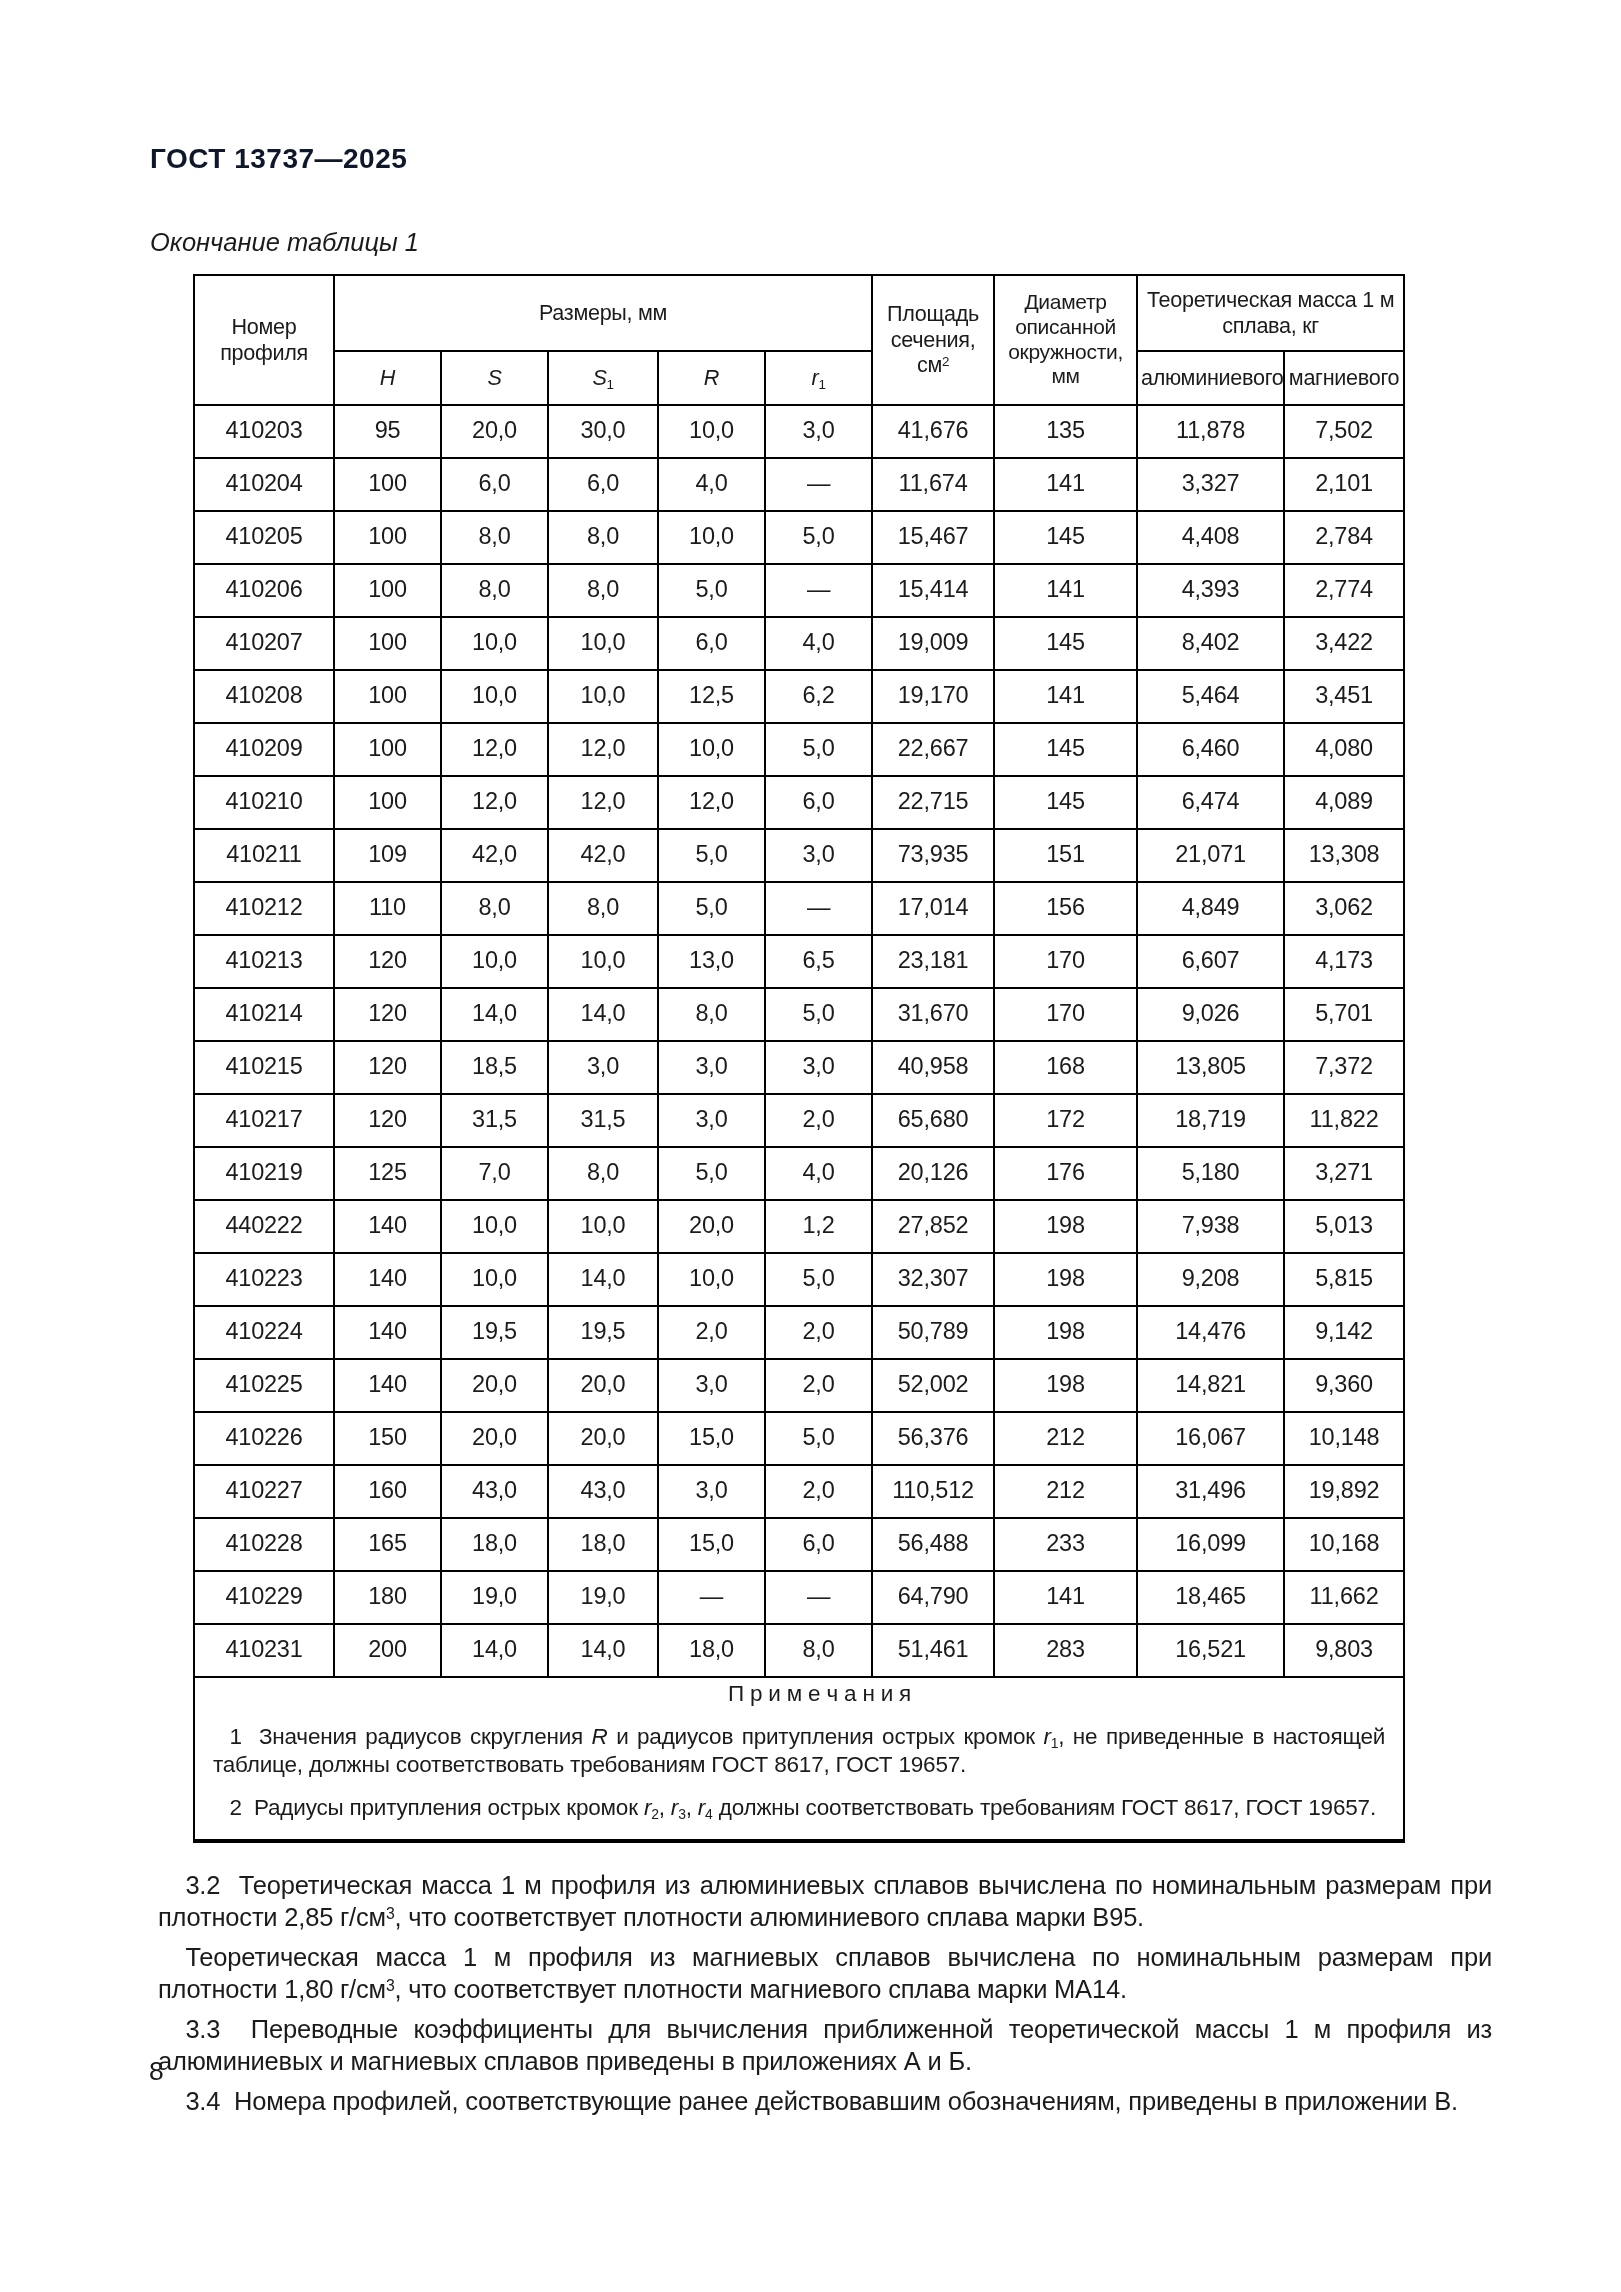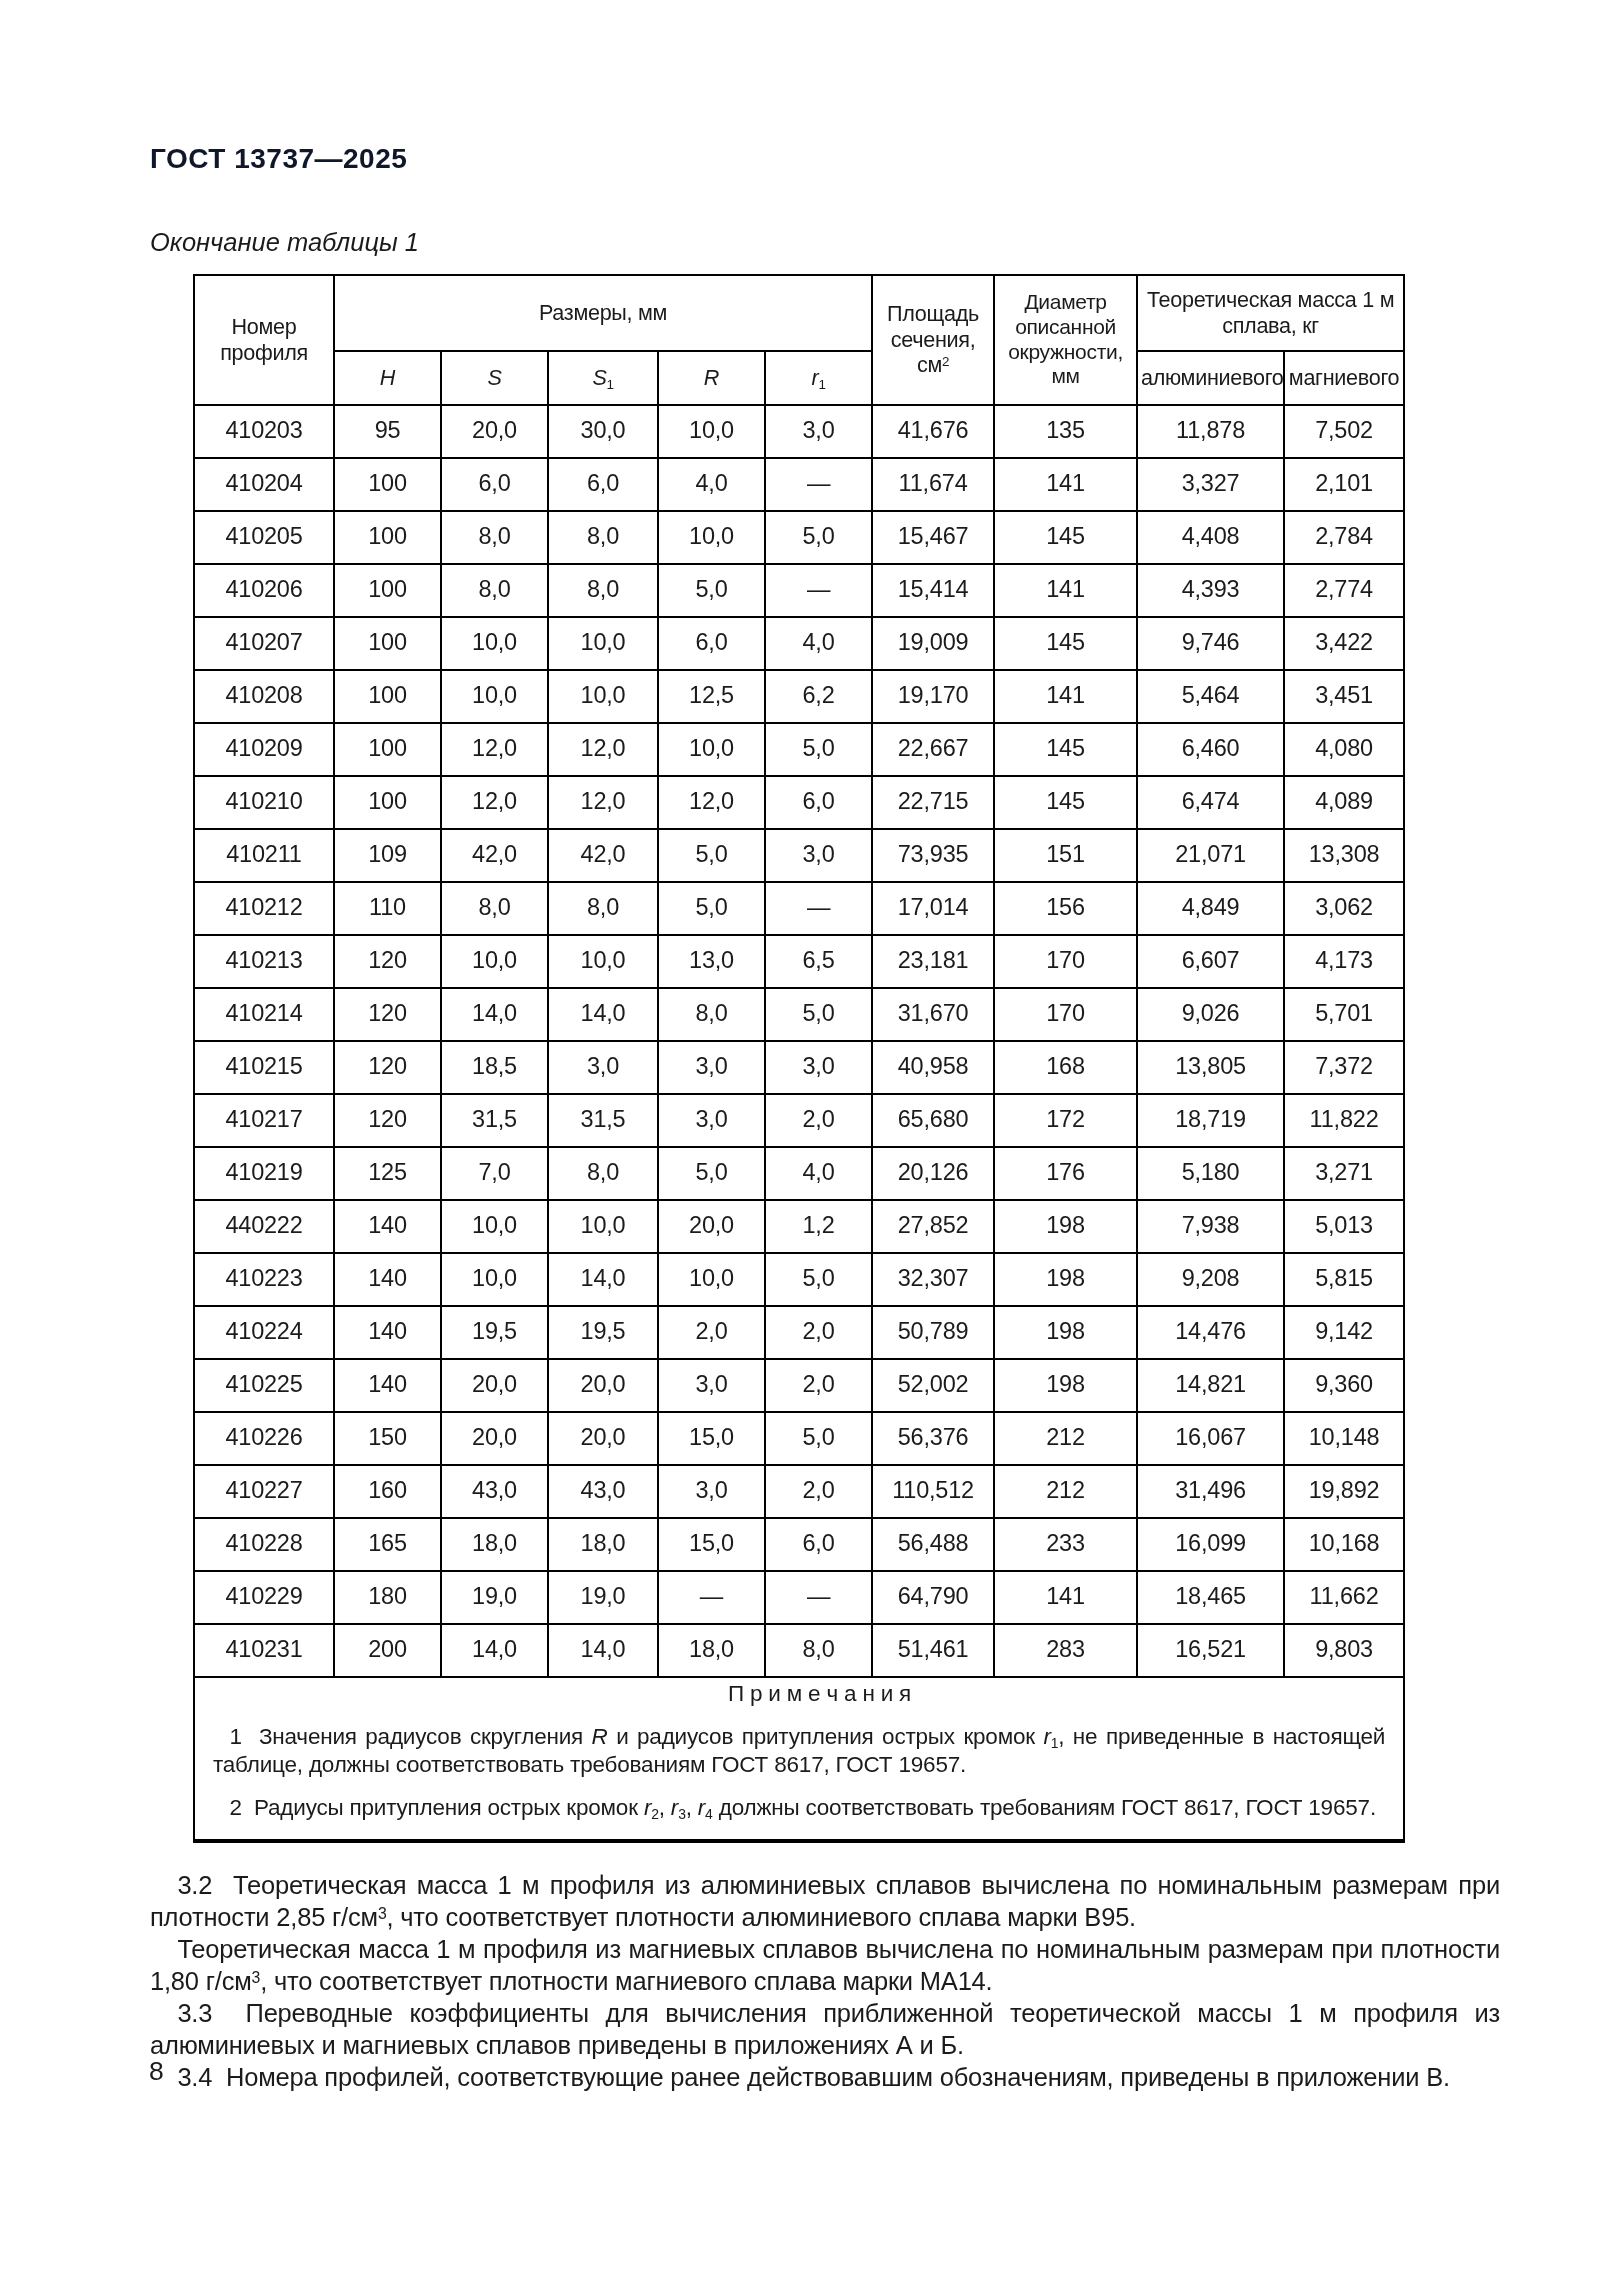--- a/index.html
+++ b/index.html
@@ -87,21 +87,21 @@
   }
   .body-text {
     margin-top: 26.5px;
     width: 1350px;
     font-size: 25.5px;
     line-height: 32px;
     letter-spacing: -0.2px;
     text-align: justify;
   }
   .body-par {
-    margin: 0;
+    margin: 8px;
     text-indent: 27.4px;
   }
   .page-number {
     position: absolute;
     left: 149px; top: 2056px;
     font-size: 26.5px;
   }
 </style>
 </head>
 <body>
@@ -194,21 +194,21 @@
         </tr>
         <tr>
           <td>410207</td>
           <td>100</td>
           <td>10,0</td>
           <td>10,0</td>
           <td>6,0</td>
           <td>4,0</td>
           <td>19,009</td>
           <td>145</td>
-          <td>9,746</td>
+          <td>8,402</td>
           <td>3,422</td>
         </tr>
         <tr>
           <td>410208</td>
           <td>100</td>
           <td>10,0</td>
           <td>10,0</td>
           <td>12,5</td>
           <td>6,2</td>
           <td>19,170</td>

